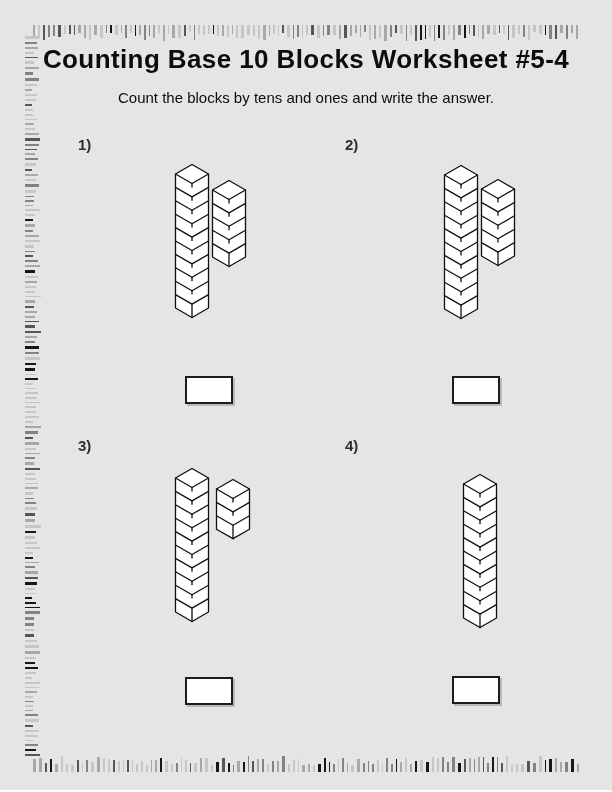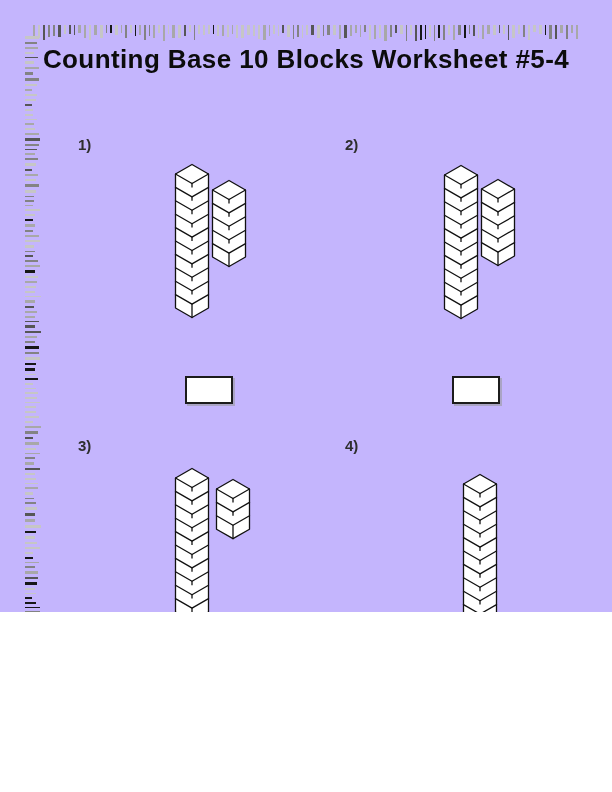--- a/index.html
+++ b/index.html
@@ -1,17 +1,17 @@
 <!DOCTYPE html>
 <html><head>
 <meta charset="utf-8">
 <style>
   html,body{margin:0;padding:0;background:#fff;}
   .page{
-    position:relative;width:612px;height:612px;background:#c4b5fd;
+    position:relative;width:612px;height:790px;background:#e5e5e5;
     font-family:"Liberation Sans", sans-serif;overflow:hidden;
   }
   
   .ticks{position:absolute;display:flex;overflow:hidden;}
   .ticks.h{flex-direction:row;align-items:flex-start;column-gap:3px;}
   .ticks.h.bottom{align-items:flex-end;}
   .ticks.v{flex-direction:column;align-items:flex-start;row-gap:3px;}
   .ticks div{flex:0 0 auto;}
   
   .title{
@@ -410,20 +410,21 @@
       <div style="height:1.5px;width:7.7px;background:#565656;"></div>
       <div style="height:2px;width:13.6px;background:#c6c6c6;"></div>
       <div style="height:2px;width:12.5px;background:#c6c6c6;"></div>
       <div style="height:1.5px;width:7.5px;background:#c6c6c6;"></div>
       <div style="height:1.5px;width:12.6px;background:#838383;"></div>
       <div style="height:2px;width:11.2px;background:#171717;"></div>
       <div style="height:3px;width:14.8px;background:#565656;"></div>
     </div>
 
   <div class="title">Counting Base 10 Blocks Worksheet #5-4</div>
+  <div class="instructions">Count the blocks by tens and ones and write the answer.</div>
 
   <div class="problem p1">
     <span class="plabel" style="left:18px;top:6px;">1)</span>
     <span class="fig" style="left:114px;top:33px;"><svg width="36" height="156" viewBox="-1.5 -1.5 36 156" xmlns="http://www.w3.org/2000/svg">
           <path d="M16.5,0 L33,9.5 L33,143.5 L16.5,153 L0,143.5 L0,9.5 Z" fill="#ffffff" stroke="#111111" stroke-width="1.3" stroke-linejoin="round" stroke-linecap="round"></path>
           <path d="M0,9.5 L16.5,19 L33,9.5" fill="#ffffff" stroke="#111111" stroke-width="1.3" stroke-linejoin="round" stroke-linecap="round"></path>
           <path d="M16.5,19 L16.5,153" fill="#ffffff" stroke="#111111" stroke-width="1.3" stroke-linejoin="round" stroke-linecap="round"></path>
           <path d="M0,22.9 L16.5,32.4 L33,22.9" fill="#ffffff" stroke="#111111" stroke-width="1.3" stroke-linejoin="round" stroke-linecap="round"></path>
           <path d="M0,36.3 L16.5,45.8 L33,36.3" fill="#ffffff" stroke="#111111" stroke-width="1.3" stroke-linejoin="round" stroke-linecap="round"></path>
           <path d="M0,49.7 L16.5,59.2 L33,49.7" fill="#ffffff" stroke="#111111" stroke-width="1.3" stroke-linejoin="round" stroke-linecap="round"></path>

